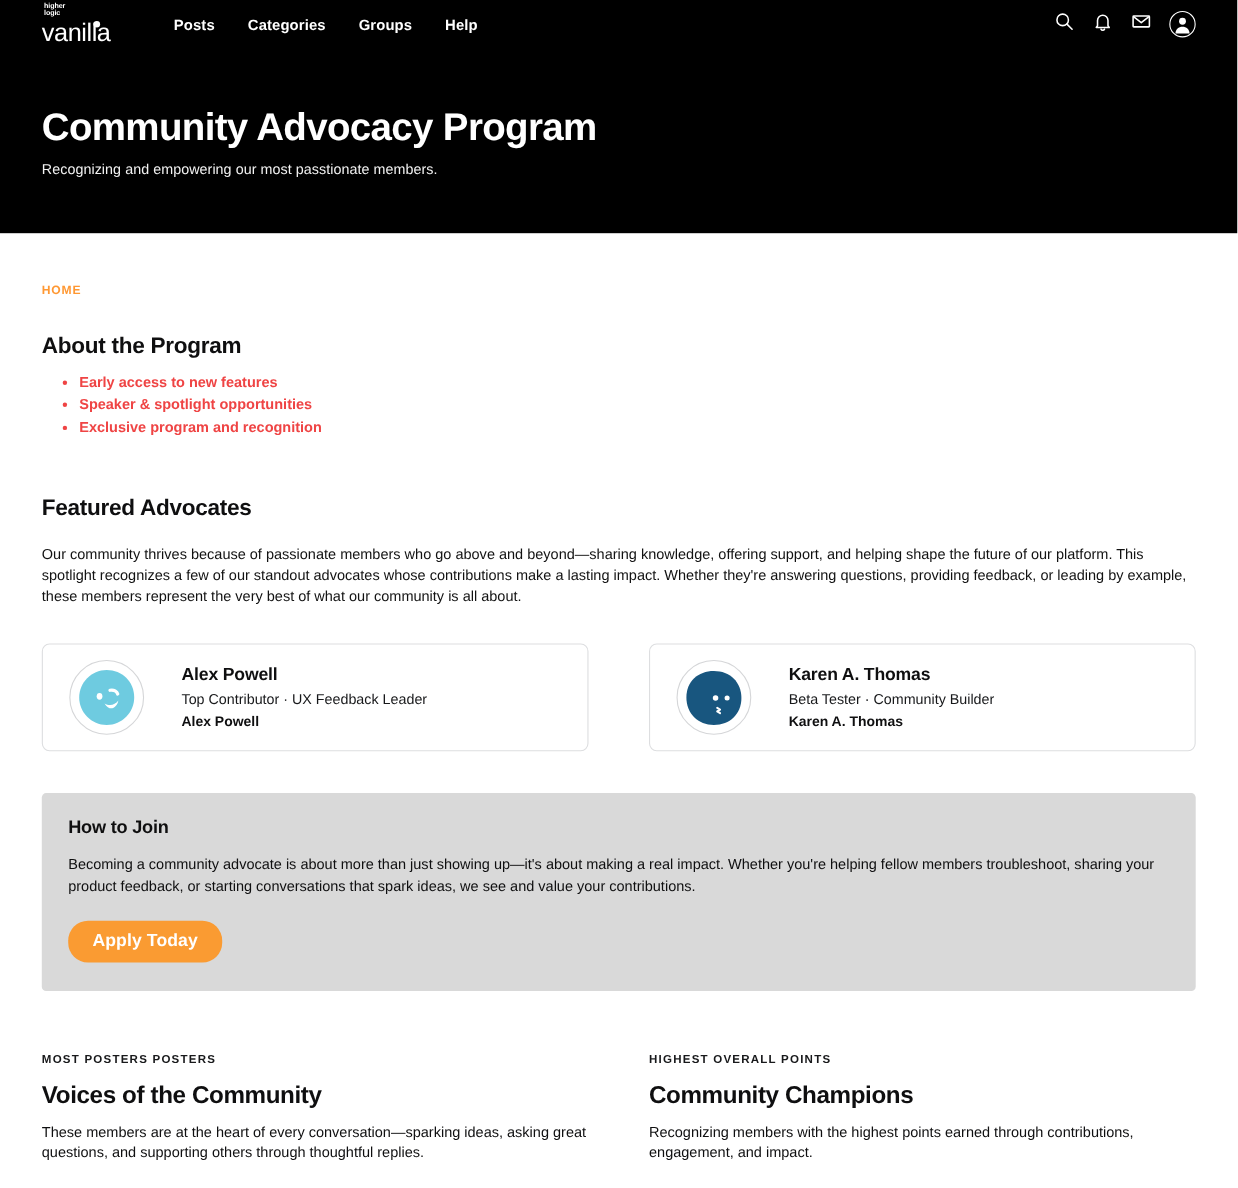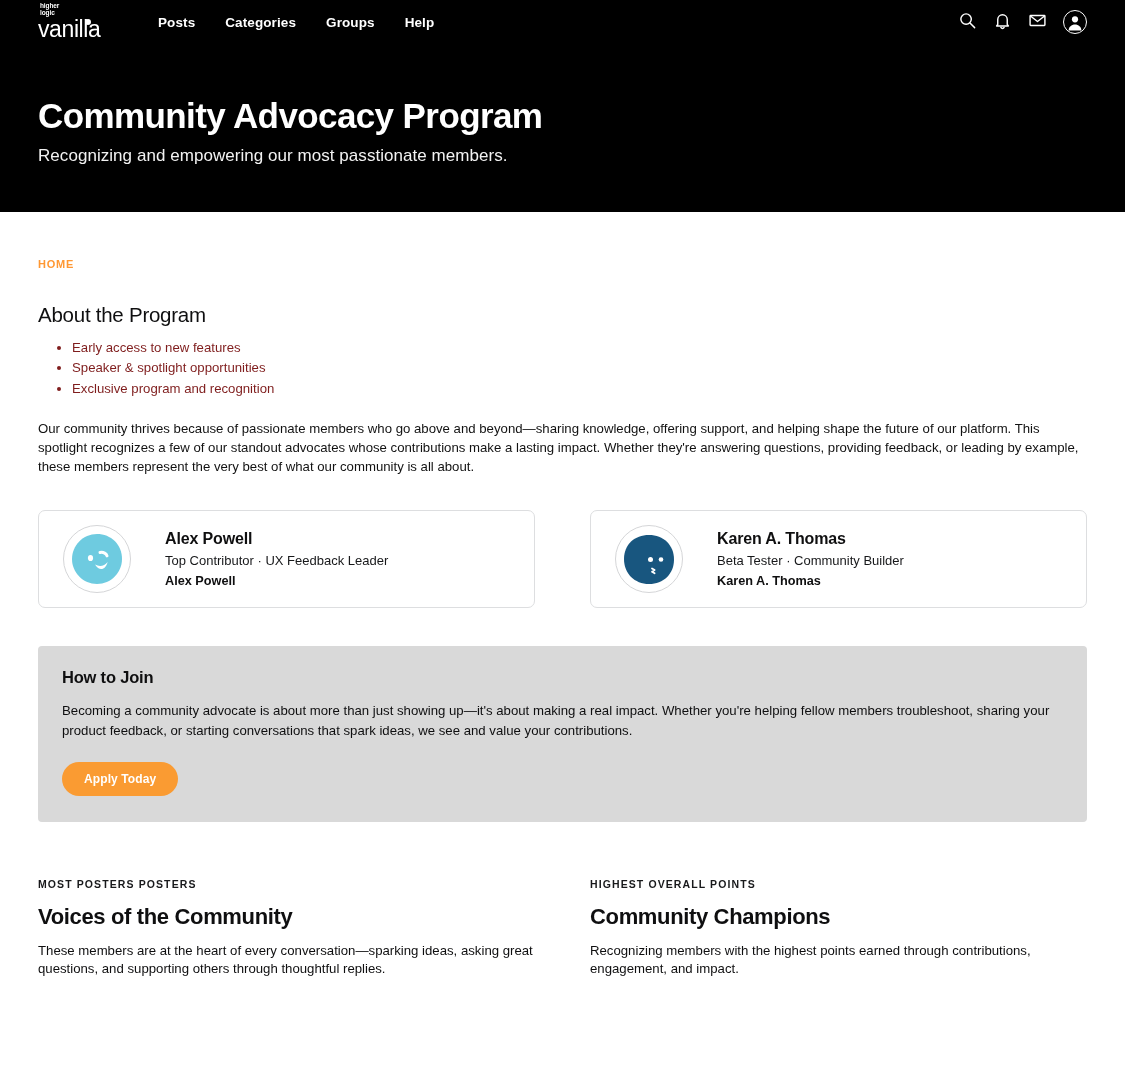--- a/index.html
+++ b/index.html
@@ -97,21 +97,21 @@
   }
   .hero-title {
     font-size: 35px;
     font-weight: 700;
     letter-spacing: -0.6px;
     line-height: 1.12;
     color: #ffffff;
   }
   .hero-sub {
     margin-top: 11px;
-    font-size: 17px;
+    font-size: 13px;
     font-weight: 400;
     letter-spacing: 0.05px;
     color: #f2f2f2;
   }
 
   
   .page {
     width: 1125px;
     padding: 0 38px;
   }
@@ -121,36 +121,37 @@
     font-weight: 600;
     letter-spacing: 0.75px;
   }
   .breadcrumb a {
     color: #ff9833;
     text-decoration: none;
   }
 
   h2.sect {
     font-size: 20.5px;
-    font-weight: 400;
+    font-weight: 700;
     letter-spacing: -0.25px;
     margin-top: 33px;
   }
   .body-text {
     font-size: 13.2px;
     line-height: 1.45;
     color: #121212;
     margin-top: 12px;
   }
   ul.benefits {
     margin-top: 11px;
     padding-left: 34px;
     font-size: 13.2px;
     line-height: 1.54;
-    color: #7f1d1d;
+    color: #ef4444;
+    font-weight: bold;
   }
   ul.benefits li { margin: 0; }
 
   h2.sect.advocates { margin-top: 51px; }
   .advocates-text { margin-top: 20px; max-width: 1050px; }
 
   
   .cards {
     display: flex;
     gap: 55px;
@@ -209,21 +210,21 @@
   .join p {
     margin-top: 14px;
     font-size: 13.2px;
     line-height: 1.45;
   }
   .apply-btn {
     margin-top: 22px;
     display: inline-block;
     background: #fa9b32;
     color: #ffffff;
-    font-size: 12px;
+    font-size: 16px;
     font-weight: 700;
     letter-spacing: 0.1px;
     border: none;
     border-radius: 18px;
     padding: 10px 22px;
     cursor: pointer;
     font-family: "Liberation Sans", sans-serif;
   }
 
   
@@ -314,20 +315,21 @@
     <a href="#">HOME</a>
   </div>
 
   <h2 class="sect">About the Program</h2>
   <ul class="benefits">
     <li>Early access to new features</li>
     <li>Speaker &amp; spotlight opportunities</li>
     <li>Exclusive program and recognition</li>
   </ul>
 
+  <h2 class="sect advocates">Featured Advocates</h2>
   <p class="body-text advocates-text">Our community thrives because of passionate members who go above and beyond—sharing knowledge, offering support, and helping shape the future of our platform. This spotlight recognizes a few of our standout advocates whose contributions make a lasting impact. Whether they're answering questions, providing feedback, or leading by example, these members represent the very best of what our community is all about.</p>
 
   <div class="cards">
 
     <div class="card">
       <span class="av-wrap">
         <svg width="56" height="56" viewBox="0 0 56 56">
           <path d="M28 3c14 0 25 10.5 25 25 0 13.5-11 25-25 25S3 41.5 3 28 14 3 28 3z" fill="#6ecbe0"></path>
           <ellipse cx="21.5" cy="27" rx="2.6" ry="3.1" fill="#ffffff"></ellipse>
           <path d="M31 21.5c3.6-.8 6.4 1.2 7 3.4" stroke="#ffffff" stroke-width="3" fill="none" stroke-linecap="round"></path>

